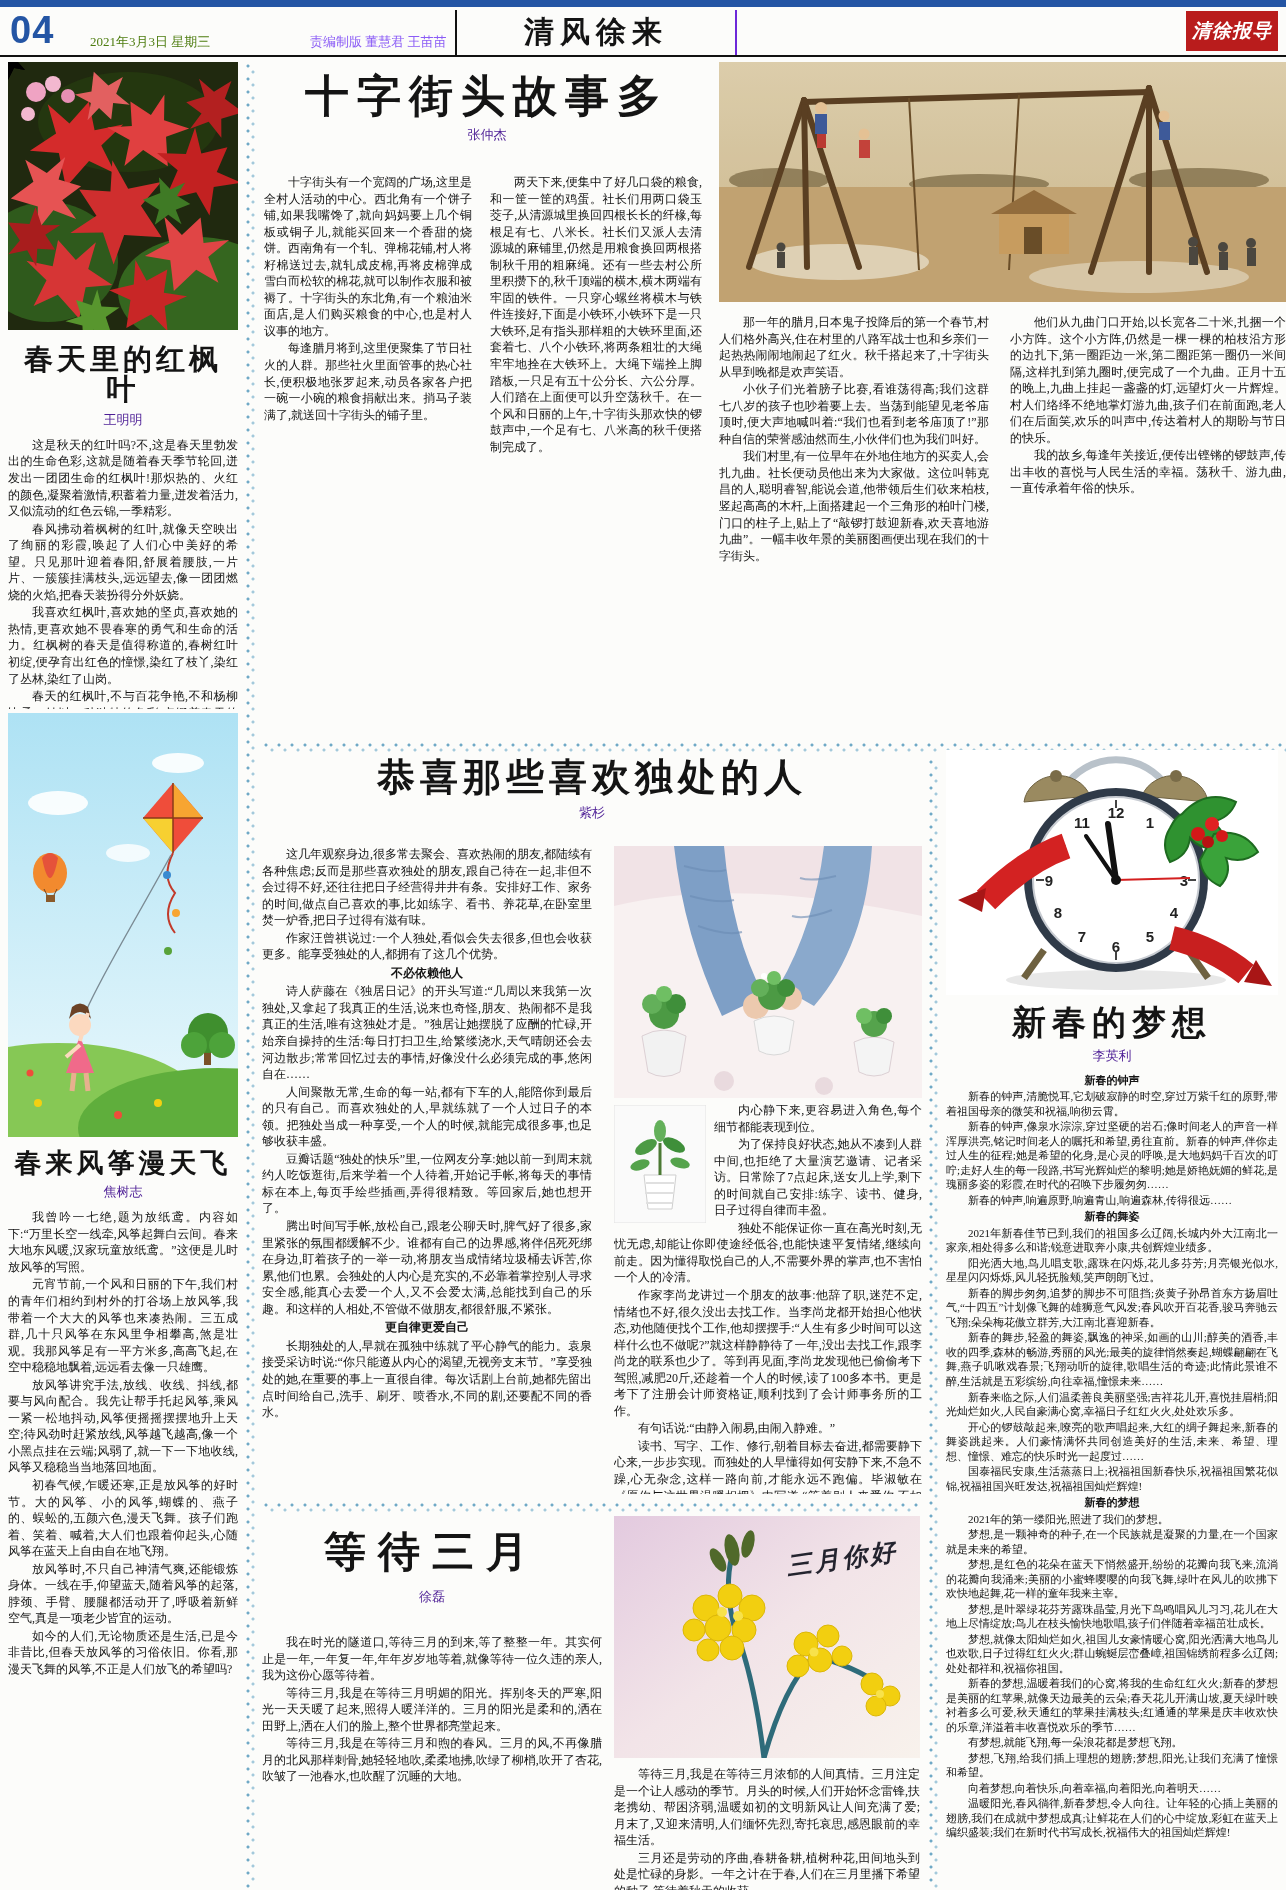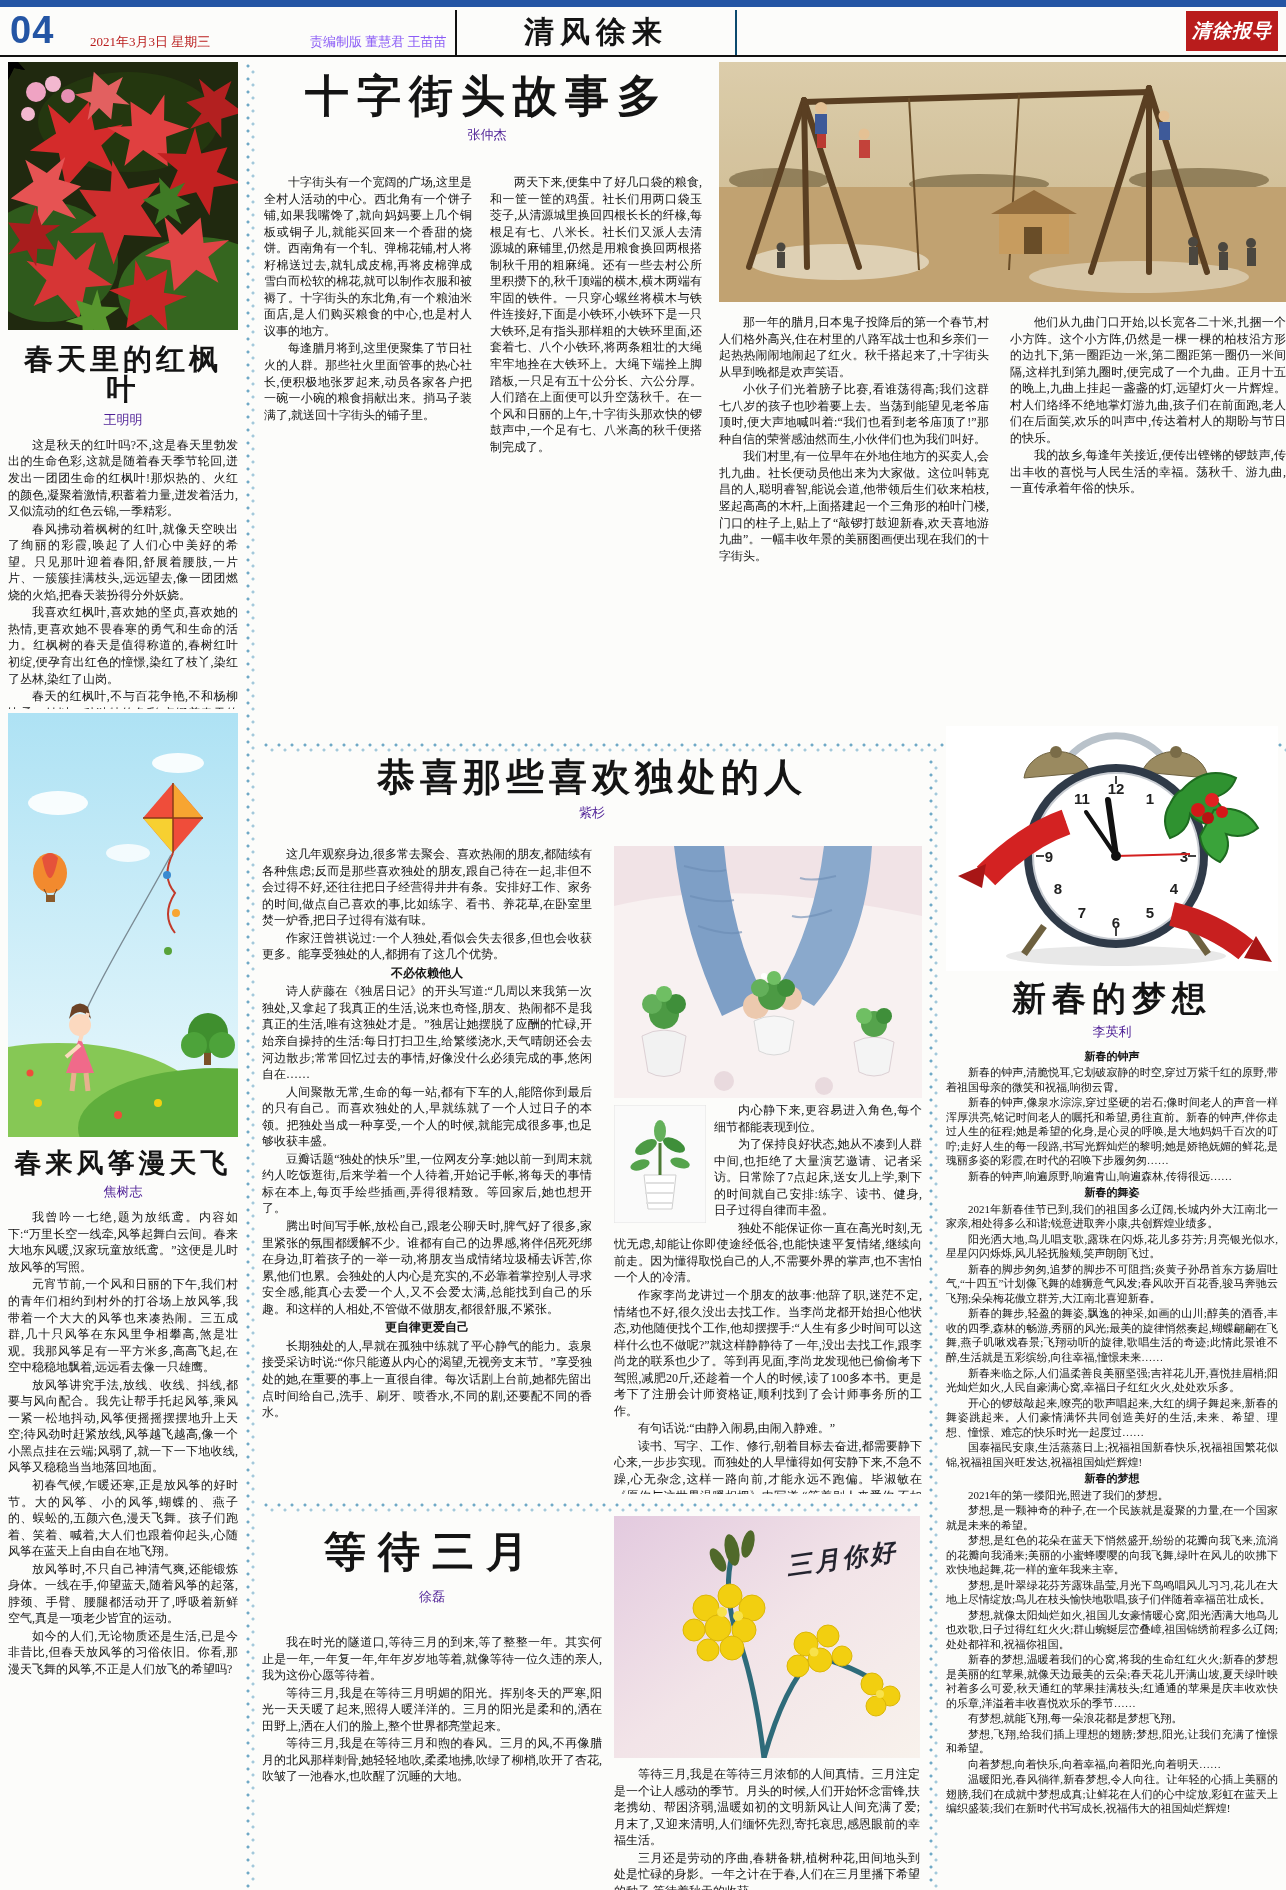--- a/index.html
+++ b/index.html
@@ -3,25 +3,25 @@
 <meta charset="utf-8">
 <style>
   html,body{margin:0;padding:0;background:#888;}
   #canvas{position:relative;width:1286px;height:1890px;background:#fcfcfa;overflow:hidden;
           font-family:"Liberation Serif","DejaVu Serif",serif;color:#141414;}
   
   .topbar{position:absolute;left:0;top:0;width:1286px;height:7px;background:#2455a4;}
   .header{position:absolute;left:0;top:7px;width:1286px;height:48px;border-bottom:2.5px solid #111;}
   .pagenum{position:absolute;left:10px;top:2px;font-family:"Liberation Sans",sans-serif;
            font-weight:bold;font-size:38px;color:#2455a4;letter-spacing:1px;}
-  .dateline{position:absolute;left:90px;top:26px;font-size:13px;color:#b91c1c;}
+  .dateline{position:absolute;left:90px;top:26px;font-size:13px;color:#4d7c0f;}
   .editors{position:absolute;left:310px;top:26px;font-size:13px;color:#8b5cf6;font-weight:normal;}
   .section-title{position:absolute;left:455px;top:3px;width:250px;text-align:center;
                  font-size:30px;font-weight:bold;letter-spacing:6px;
-                 border-left:2px solid #111;border-right:2px solid #0c4a6e;padding:2px 14px;}
+                 border-left:2px solid #111;border-right:2px solid #6d28d9;padding:2px 14px;}
   .masthead{position:absolute;right:8px;top:4px;width:92px;height:40px;background:#b91c1c;
             color:#fff;display:flex;align-items:center;justify-content:center;
             font-size:19px;font-weight:bold;font-style:italic;letter-spacing:1px;text-align:center;}
   
   .orn-v{position:absolute;width:11px;
      background-image:radial-gradient(circle at 3px 4px,#6fa9c6 1.4px,transparent 1.7px),
                       radial-gradient(circle at 8px 10px,#a3c9db 1.4px,transparent 1.7px);
      background-size:11px 13px;}
   .orn-h{position:absolute;height:11px;
      background-image:radial-gradient(circle at 4px 3px,#6fa9c6 1.4px,transparent 1.7px),
@@ -388,21 +388,21 @@
         <p>我在时光的隧道口,等待三月的到来,等了整整一年。其实何止是一年,一年复一年,年年岁岁地等着,就像等待一位久违的亲人,我为这份心愿等待着。</p>
         <p>等待三月,我是在等待三月明媚的阳光。挥别冬天的严寒,阳光一天天暖了起来,照得人暖洋洋的。三月的阳光是柔和的,洒在田野上,洒在人们的脸上,整个世界都亮堂起来。</p>
         <p>等待三月,我是在等待三月和煦的春风。三月的风,不再像腊月的北风那样刺骨,她轻轻地吹,柔柔地拂,吹绿了柳梢,吹开了杏花,吹皱了一池春水,也吹醒了沉睡的大地。</p>
       </div>
     <div class="abs body" style="left:352px;top:250px;width:306px;height:124px;">
         <p>等待三月,我是在等待三月浓郁的人间真情。三月注定是一个让人感动的季节。月头的时候,人们开始怀念雷锋,扶老携幼、帮困济弱,温暖如初的文明新风让人间充满了爱;月末了,又迎来清明,人们缅怀先烈,寄托哀思,感恩眼前的幸福生活。</p>
         <p>三月还是劳动的序曲,春耕备耕,植树种花,田间地头到处是忙碌的身影。一年之计在于春,人们在三月里播下希望的种子,等待着秋天的收获。</p>
       </div>
   </div>
 
-  <div class="abs" style="left:946px;top:726px;width:332px;height:1132px;overflow:hidden;">
+  <div class="abs" style="left:946px;top:750px;width:332px;height:1132px;overflow:hidden;">
 
     <svg class="photo" width="332" height="245" viewBox="0 0 332 245">
       <rect width="332" height="245" fill="#ffffff"></rect>
       <ellipse cx="170" cy="230" rx="110" ry="10" fill="#e8e8e8"></ellipse>
       <path d="M118,38 A62,62 0 0 1 222,38" stroke="#b9c2ca" stroke-width="7" fill="none"></path>
       <g>
         <path d="M78,52 a34,30 0 0 1 66,-6 z" fill="#9a8a60" stroke="#6e6140"></path>
         <path d="M196,46 a34,30 0 0 1 66,6 z" fill="#9a8a60" stroke="#6e6140"></path>
         <circle cx="110" cy="26" r="6" fill="#7a6c48"></circle>
           <circle cx="230" cy="26" r="6" fill="#7a6c48"></circle>

